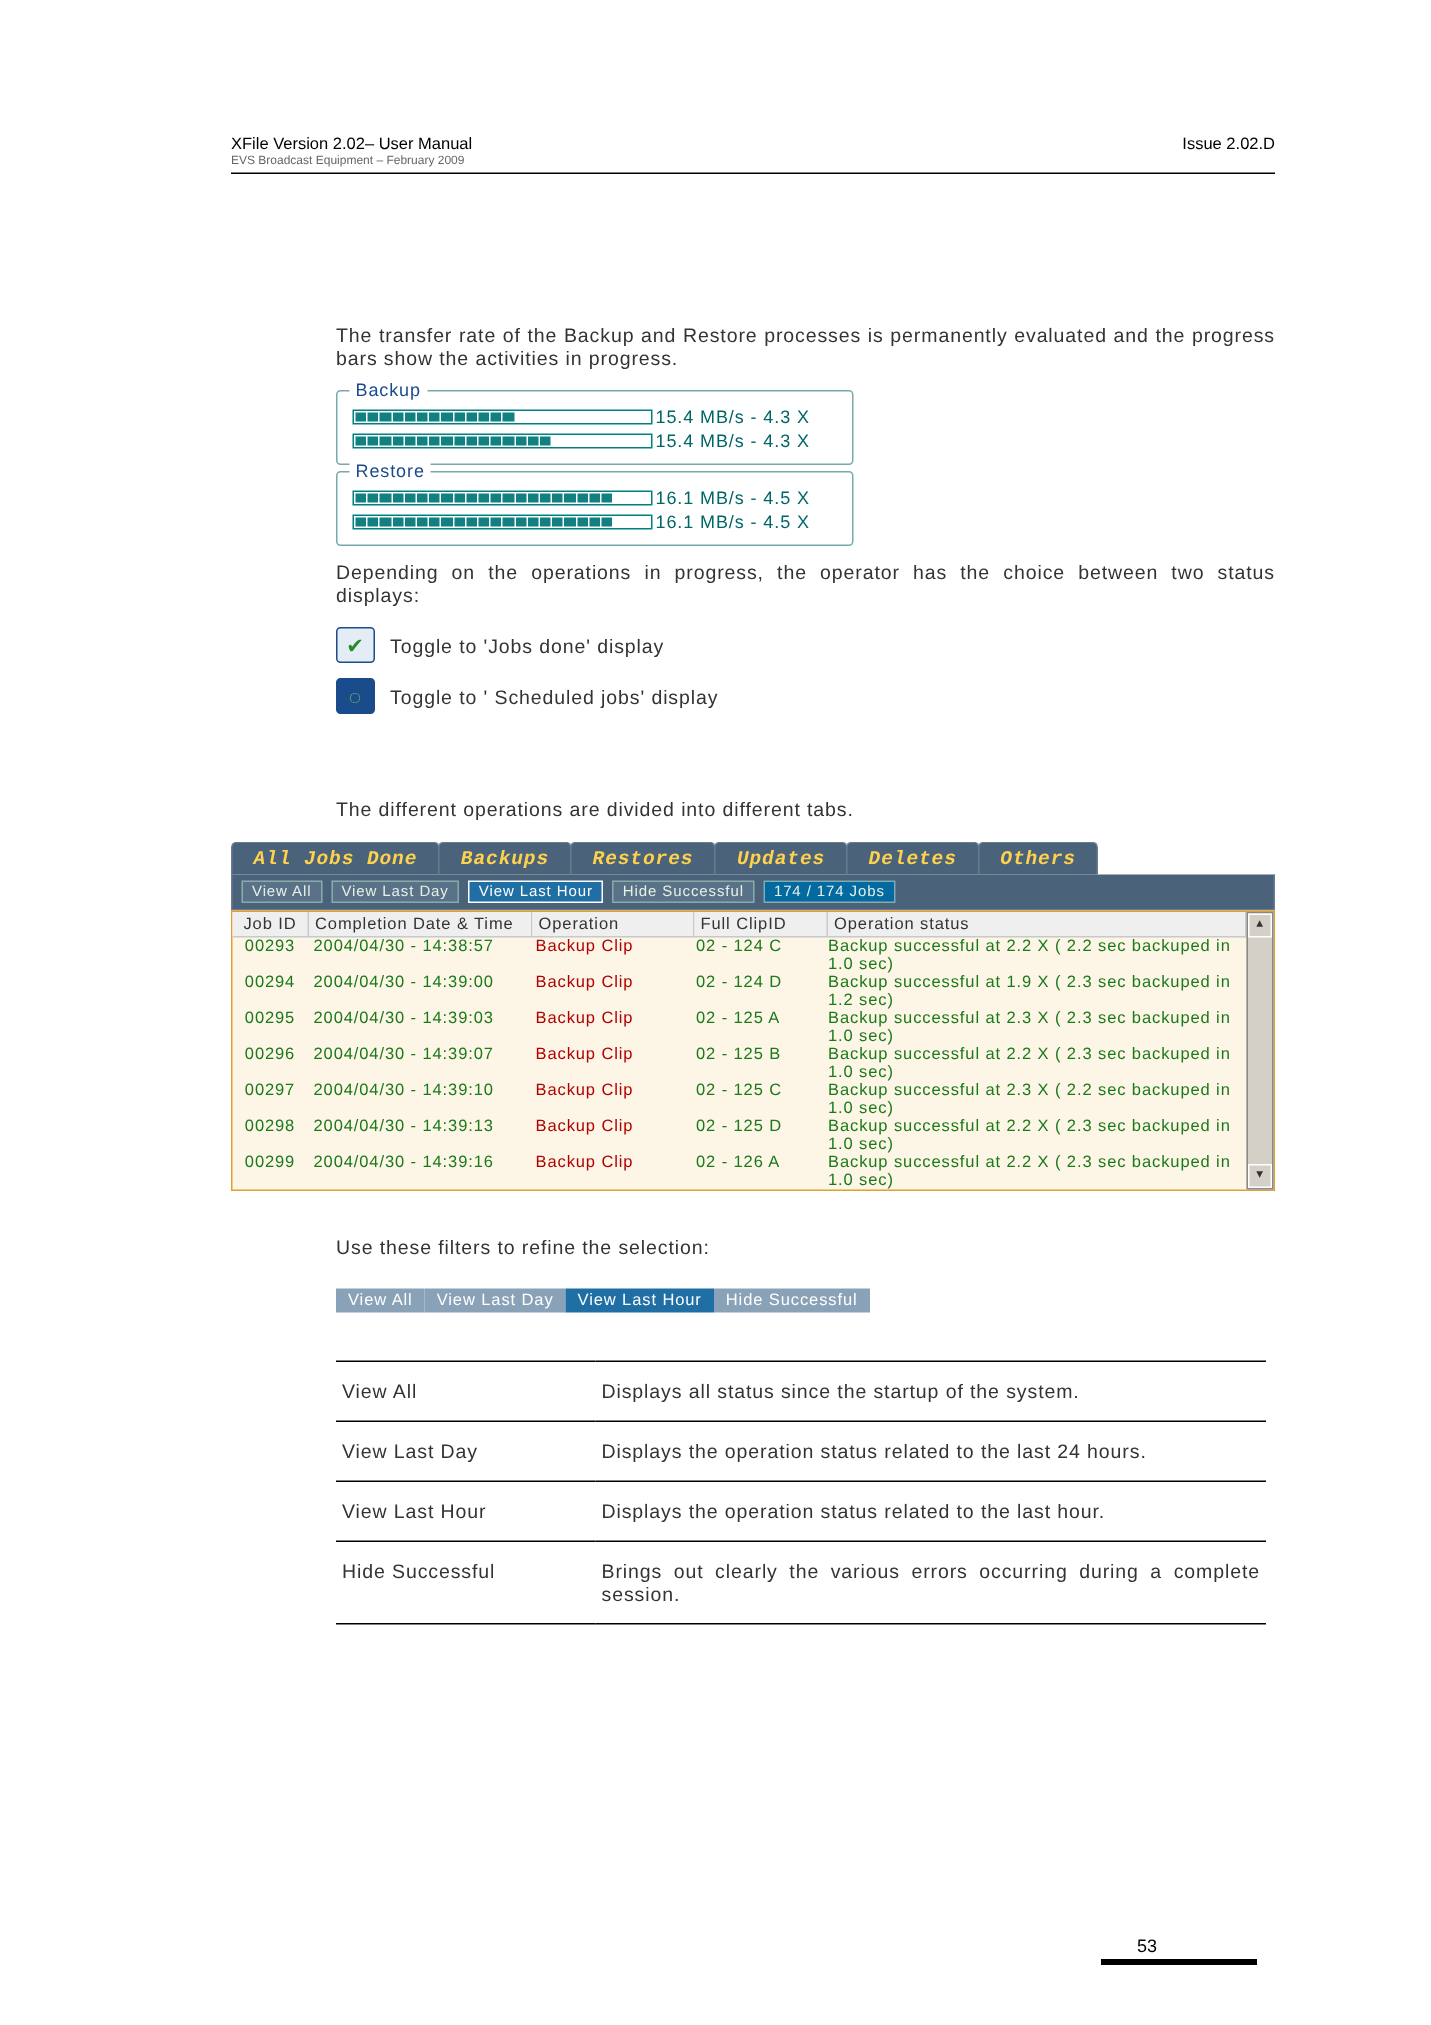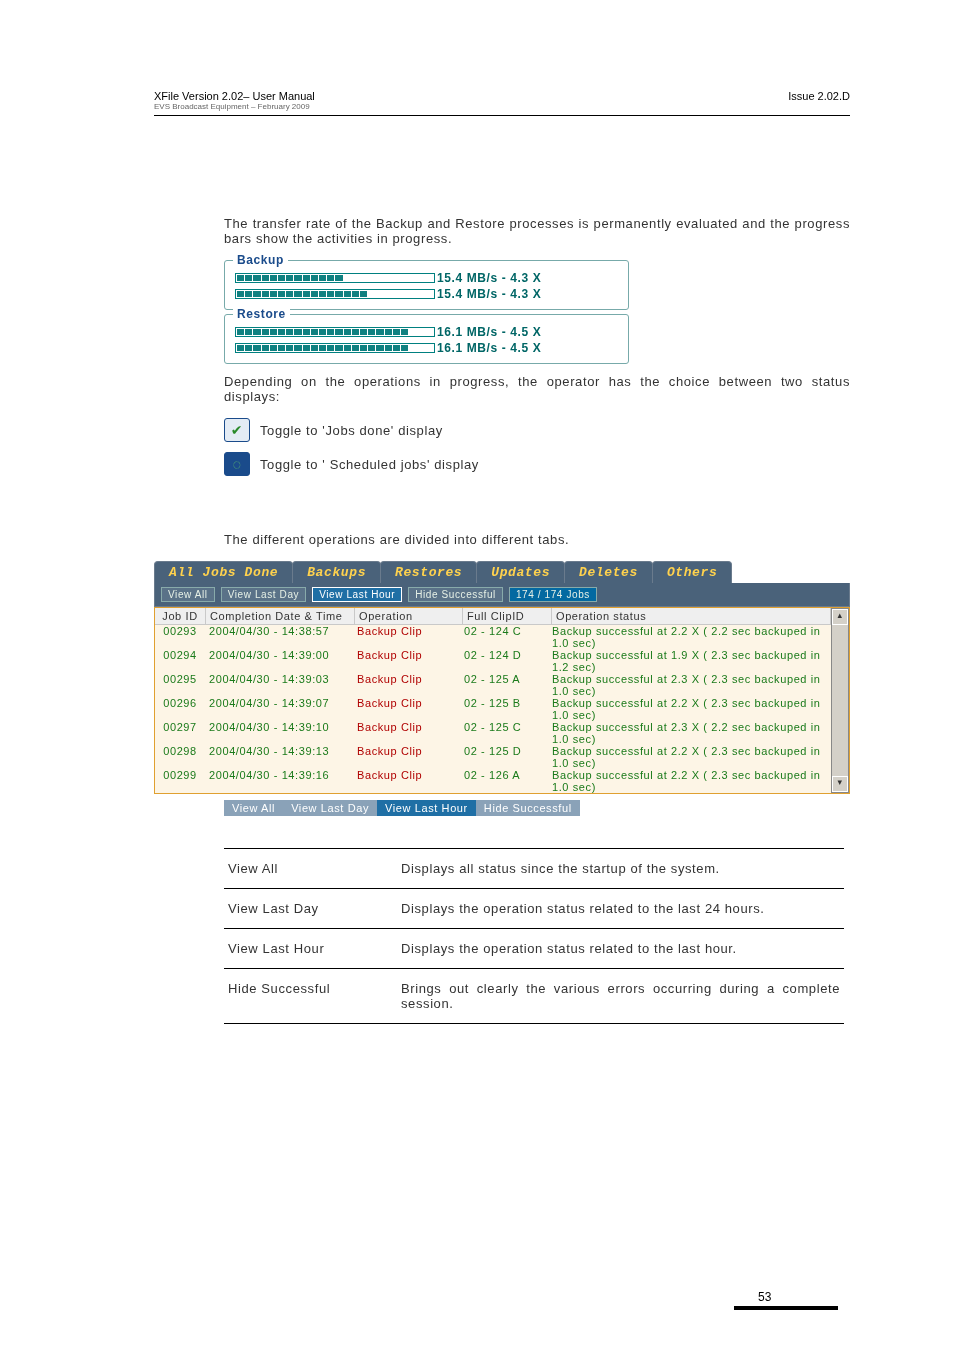--- a/index.html
+++ b/index.html
@@ -34,22 +34,21 @@
   .content {
     margin-left: 70px;
     margin-top: 100px;
     font-size: 13px;
     color: #333;
     letter-spacing: 0.6px;
   }
   .content p { margin: 0 0 14px 0; text-align: justify; }
   .panel {
     margin: 12px 0 10px 0;
-    width: 405px;
-    font-weight: bold;
+    width: 345px;
   }
   .panel-group {
     border: 1px solid #7aa;
     border-radius: 3px;
     padding: 10px 10px 6px 10px;
     margin-bottom: 4px;
     position: relative;
   }
   .panel-group .legend {
     position: absolute;
@@ -468,20 +467,21 @@
               </div>
           </div>
           <div class="scroll-indicator">
             <div class="up">▴</div>
             <div class="down">▾</div>
           </div>
         </div>
       </div>
     </div>
 
+    <p style="margin-top:30px;">Use these filters to refine the selection:</p>
     <div class="filters2">
       <div class="fbtn">View All</div>
       <div class="fbtn">View Last Day</div>
       <div class="fbtn active">View Last Hour</div>
       <div class="fbtn">Hide Successful</div>
     </div>
 
     <table class="desc">
       <tbody>
           <tr>

